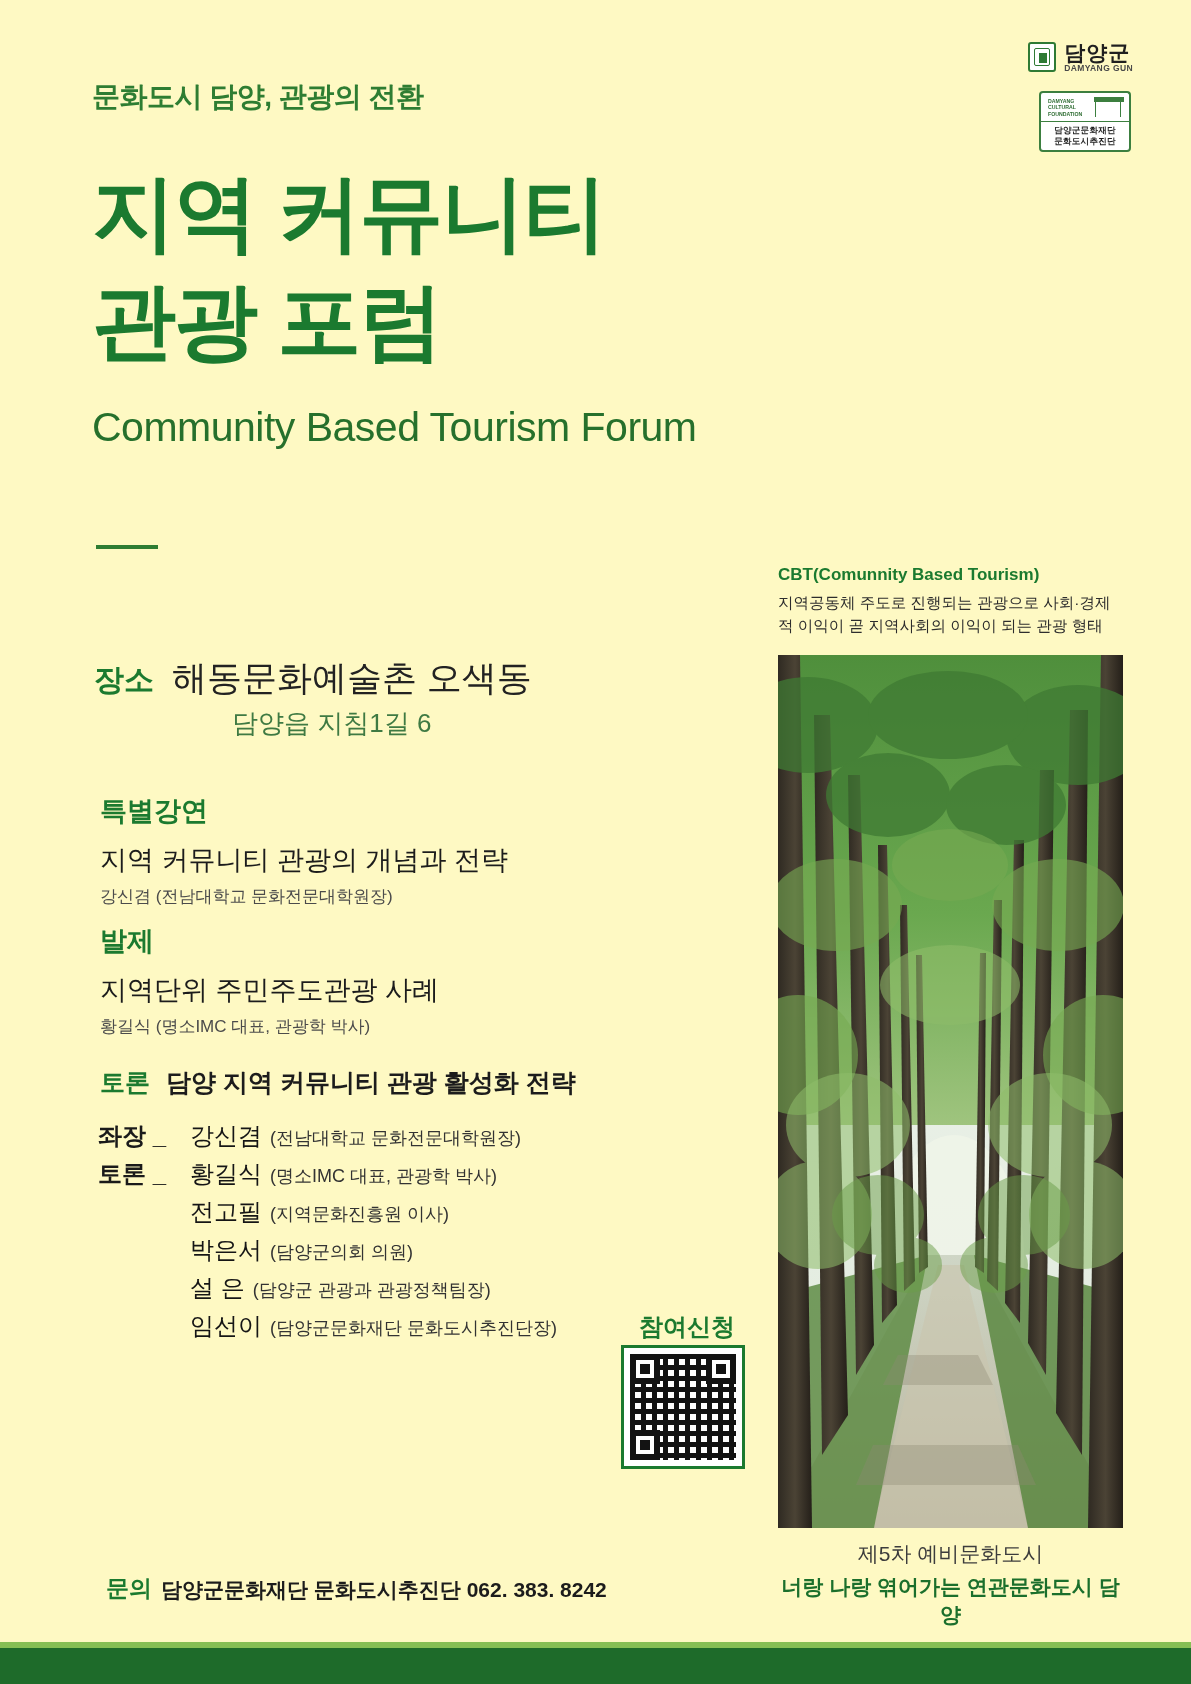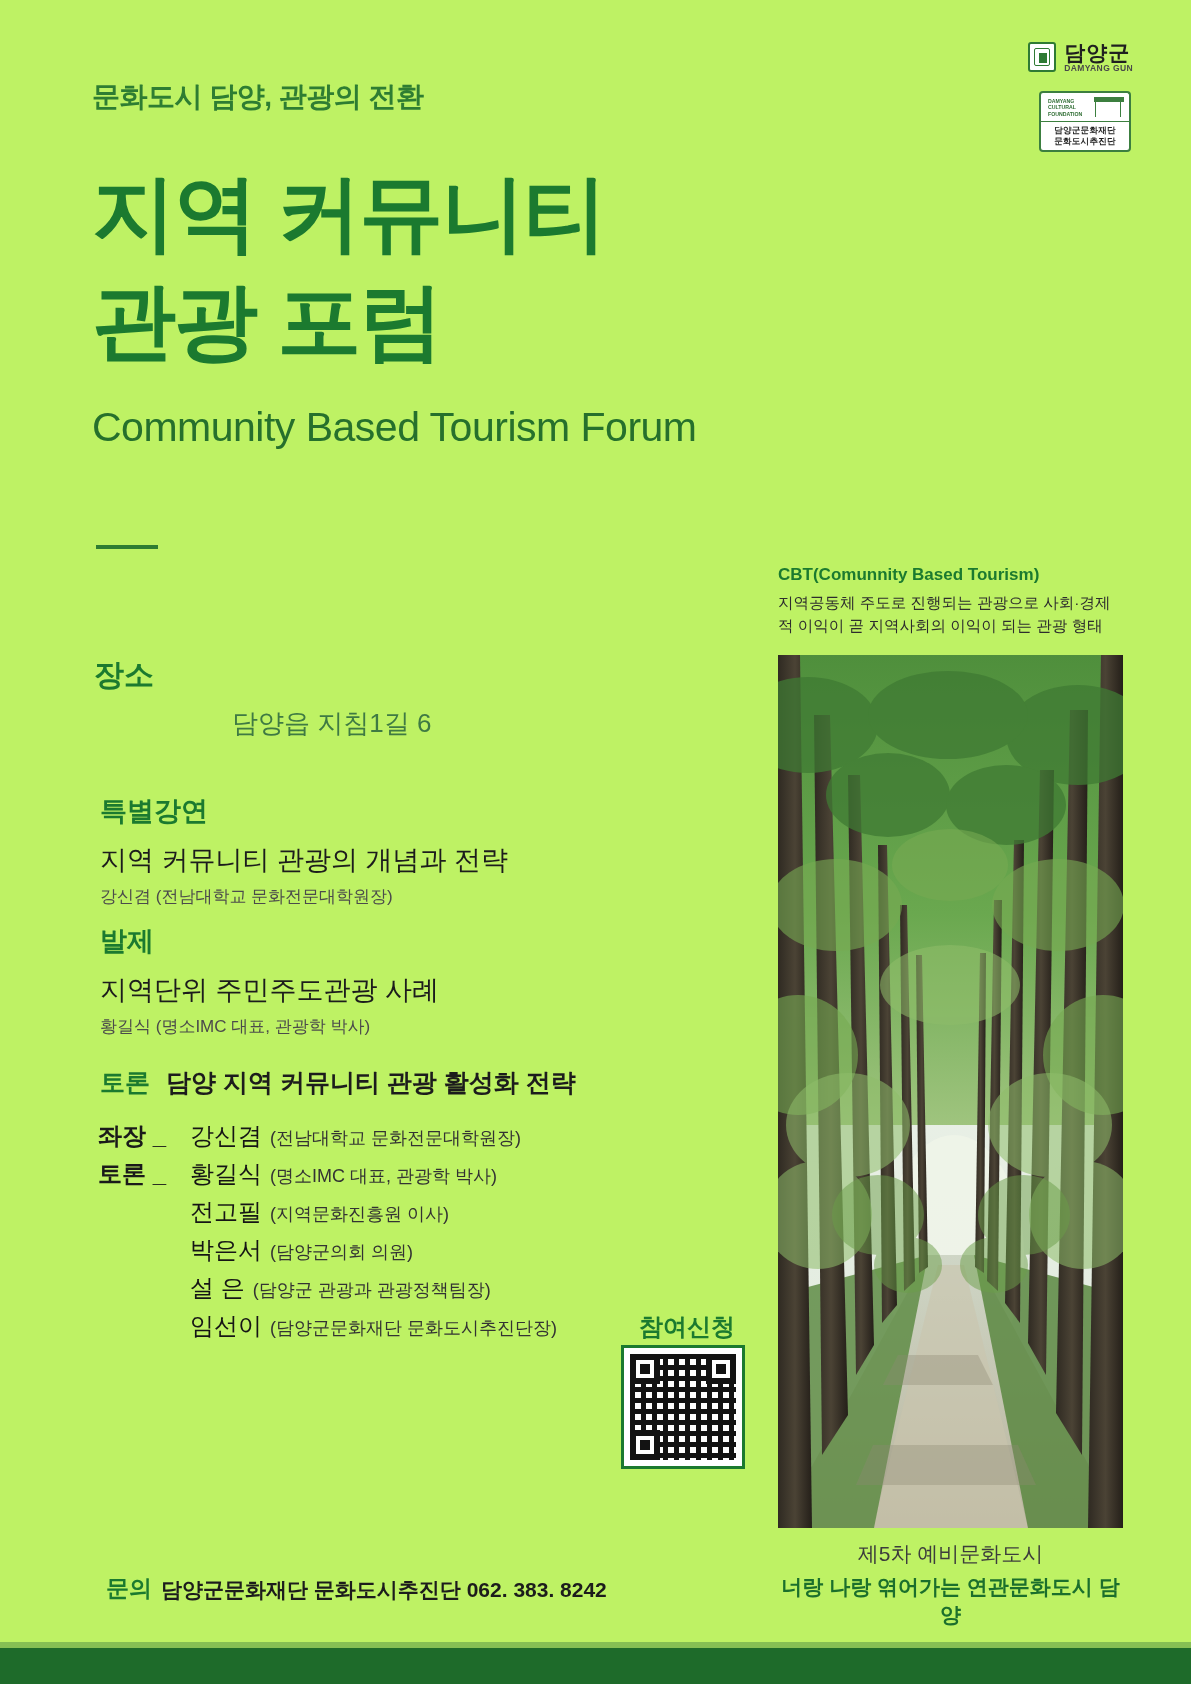--- a/index.html
+++ b/index.html
@@ -9,21 +9,21 @@
     height: 1684px;
     background: #ffffff;
     font-family: "Liberation Sans", sans-serif;
     color: #1a1a1a;
     position: relative;
     overflow: hidden;
   }
   .poster {
     position: absolute;
     inset: 0;
-    background: #bef264;
+    background: #fef9c3;
   }
 
   
   .logo-block {
     position: absolute;
     top: 42px;
     right: 58px;
     width: 120px;
     text-align: center;
   }
@@ -308,20 +308,21 @@
   <div class="title">
     <div>지역 커뮤니티</div>
     <div>관광 포럼</div>
   </div>
   <div class="subtitle">Community Based Tourism Forum</div>
 
   <div class="rule"></div>
 
   <div class="where">
     <span class="lab">장소</span>
+    <span class="val">해동문화예술촌 오색동</span>
   </div>
   <div class="addr">담양읍 지침1길 6</div>
 
   <div class="sect" id="sec-special">
     <div class="sect-h">특별강연</div>
     <div class="sect-t">지역 커뮤니티 관광의 개념과 전략</div>
     <div class="sect-s">강신겸 (전남대학교 문화전문대학원장)</div>
   </div>
 
   <div class="sect" id="sec-present">

